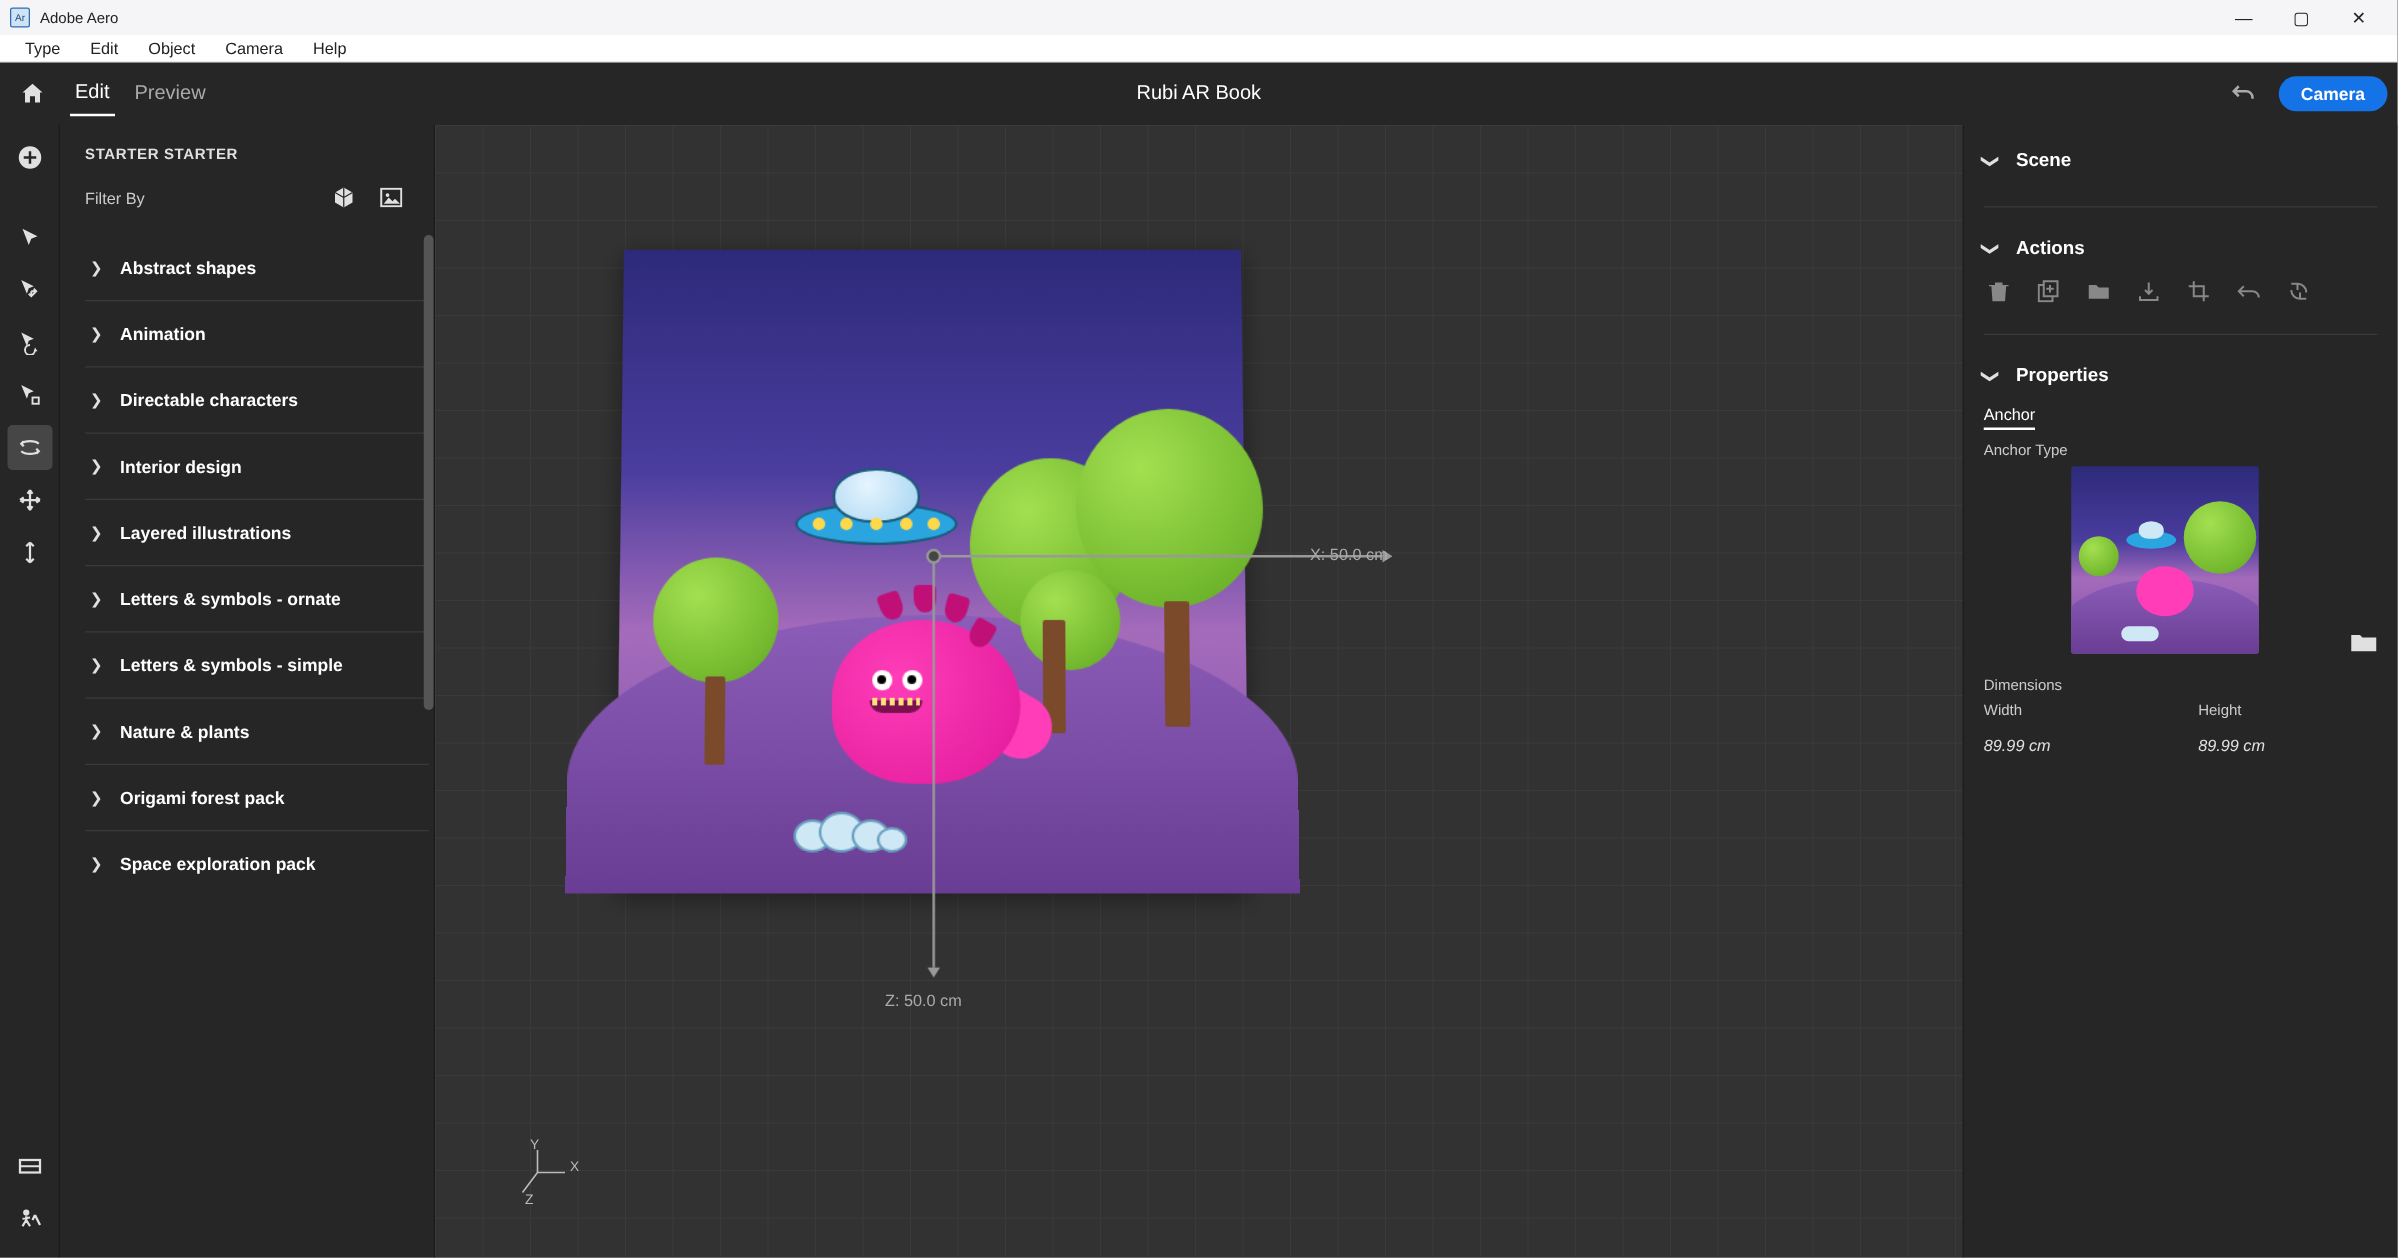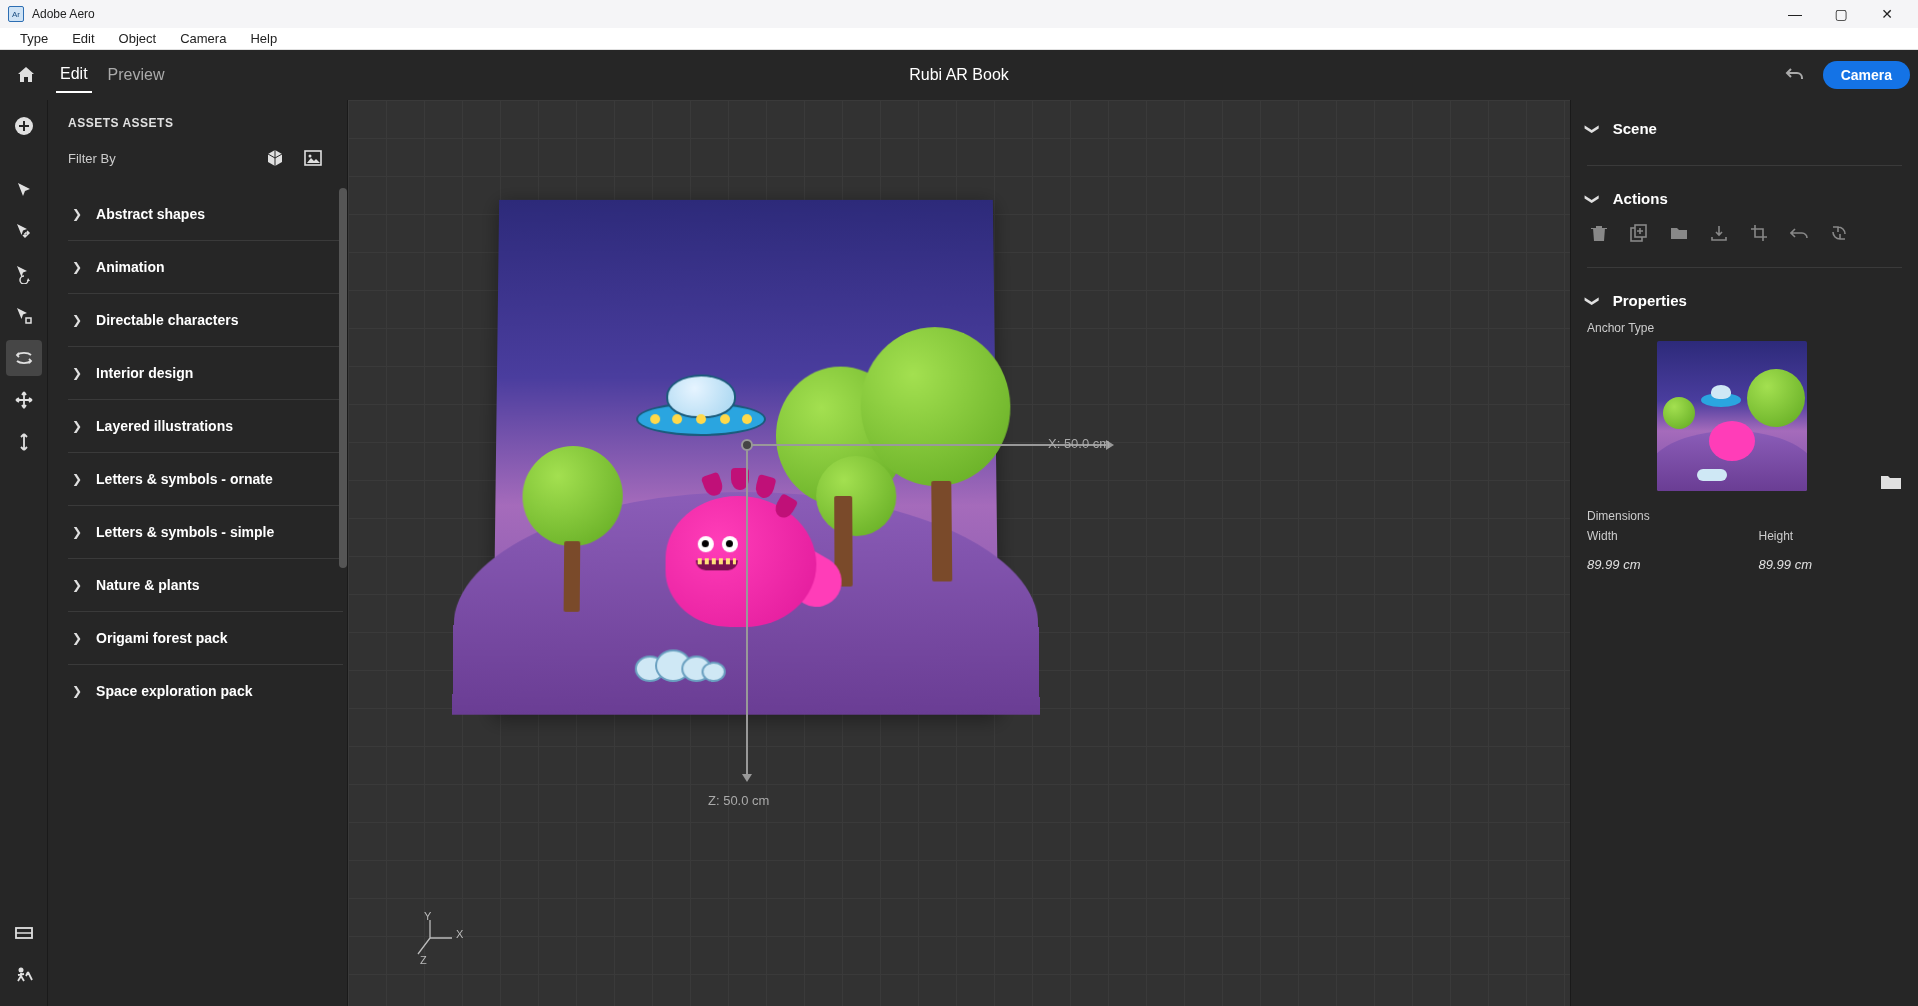--- a/index.html
+++ b/index.html
@@ -245,21 +245,21 @@
     <div class="tool">
       <svg width="20" height="20" viewBox="0 0 20 20">
           <circle cx="7" cy="6" r="2.5" fill="#e0e0e0"></circle>
           <path stroke="#e0e0e0" stroke-width="1.8" fill="none" d="M7 9v3l-3 5M7 12l3 5M4 11l6-1M14 8l4 8M14 8l-2 4"></path>
         </svg>
     </div>
     <div style="height:8px"></div>
   </div>
 
   <div class="assets-panel">
-    <div class="heading">ASSETS ASSETS</div>
+    <div class="heading">STARTER STARTER</div>
     <div class="filter-row">
       <div class="filter-label">Filter By</div>
       <div class="filter-icons">
         <div class="filter-icon">
           <svg width="18" height="18" viewBox="0 0 18 18">
               <path fill="#e0e0e0" d="M9 1l7 4v8l-7 4-7-4V5z"></path>
               <path stroke="#262626" stroke-width="1" fill="none" d="M9 1v8l7-4M9 9l-7-4M9 9v8"></path>
             </svg>
         </div>
         <div class="filter-icon">
@@ -431,20 +431,23 @@
       </div>
     </div>
 
     <div class="divider"></div>
 
     <div class="section">
       <div class="sec-header">
         <span class="sec-chev">❯</span>
         <span class="sec-title">Properties</span>
       </div>
+      <div class="tab-row">
+        <span class="tab">Anchor</span>
+      </div>
       <div class="field-label">Anchor Type</div>
       <div class="preview-row">
         <div class="preview">
           <div class="phill"></div>
             <div class="ptree1"></div>
             <div class="ptree2"></div>
             <div class="pufo"></div>
             <div class="pdino"></div>
             <div class="pcloud"></div>
         </div>

